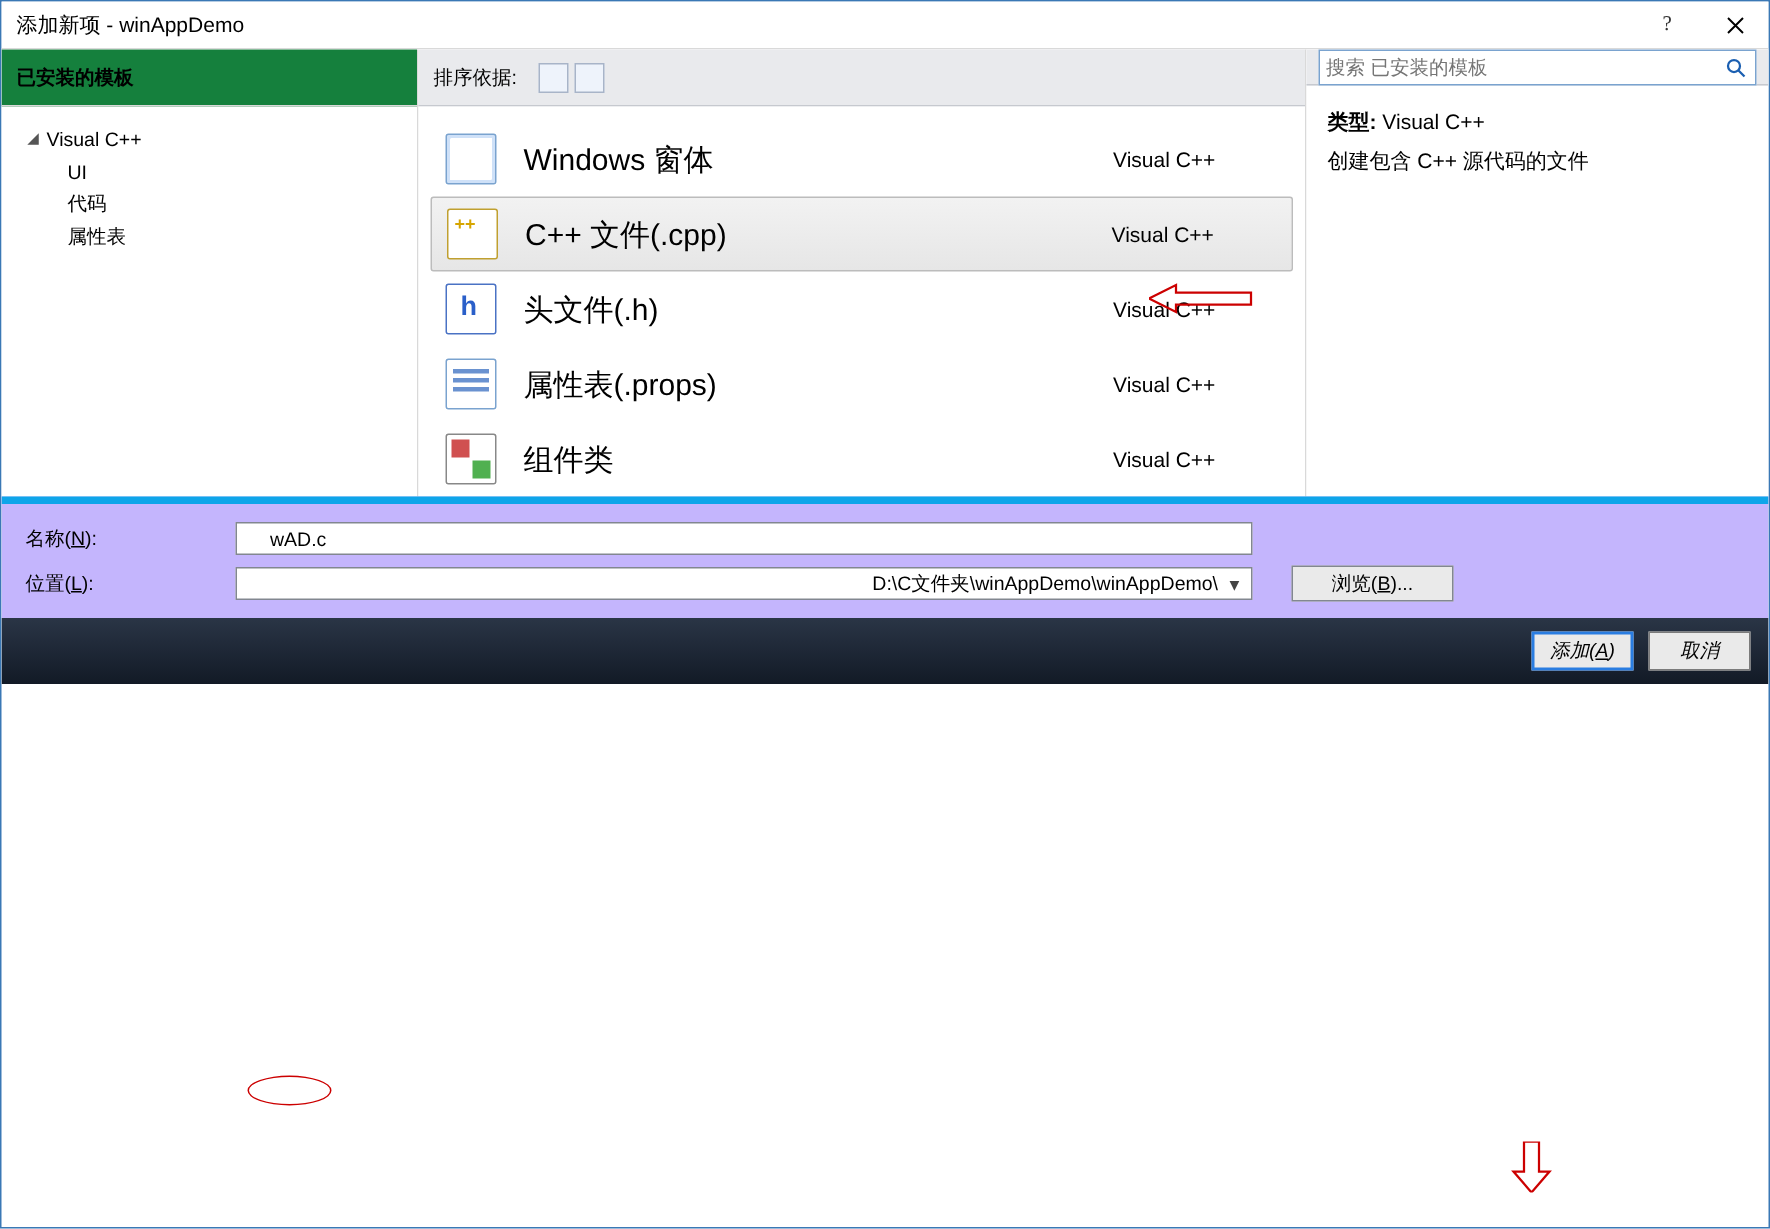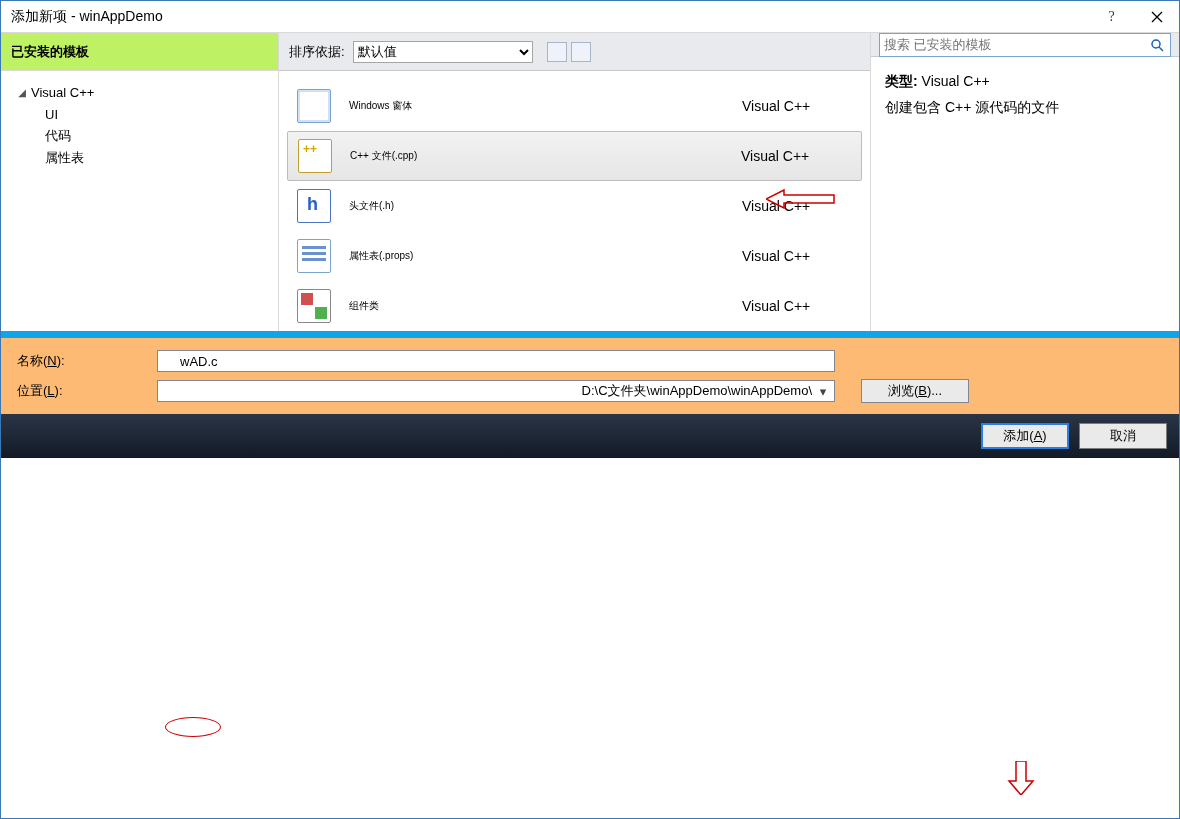--- a/index.html
+++ b/index.html
@@ -53,21 +53,21 @@
   display: flex;
   flex-direction: column;
 }
 .sidebar-header {
   height: 38px;
   padding: 0 10px;
   display: flex;
   align-items: center;
   font-weight: bold;
   border-bottom: 1px solid #d9d9d9;
-  background: #bef264;
+  background: #15803d;
 }
 .tree {
   padding: 10px 4px;
 }
 .tree-row { display: flex; align-items: center; height: 22px; padding-left: 10px; }
 .tree-caret { width: 14px; display: inline-block; text-align: center; color: #555; font-size: 10px;}
 .tree-label { padding-left: 2px; }
 .tree-sub { padding-left: 40px; height:22px; display:flex; align-items:center;}
 
 .center {
@@ -116,21 +116,21 @@
   background: linear-gradient(#f2f2f2,#e6e6e6);
   border: 1px solid #bcbcbc;
   border-radius: 2px;
 }
 .tpl-icon {
   width: 34px; height: 34px;
   margin-right: 18px;
   border-radius: 2px;
   position: relative;
 }
-.tpl-name { flex: 1; color: #000; font-size: 10px; }
+.tpl-name { flex: 1; color: #000; font-size: 20px; }
 .tpl-cat { width: 110px; color: #000; font-size: 14px; text-align:left;}
 
 .rightpane {
   width: 308px;
   background: #fff;
   display: flex;
   flex-direction: column;
 }
 .searchbar {
   height: 24px;
@@ -150,22 +150,22 @@
 .searchbox input {
   flex:1; border:none; outline:none; font-size:13px; color:#666;
 }
 .searchbox .mag { width:18px; color:#1b5fb1; display:flex; align-items:center; justify-content:center;}
 .desc-area { padding: 16px 14px; font-size: 14px; }
 .desc-area .type-row { margin-bottom: 8px; }
 .desc-area .type-row .k { font-weight: bold; }
 
 
 .form-area {
-  background: #fdba74;
-  border-top: 7px solid #0ea5e9;
+  background: #c4b5fd;
+  border-top: 5px solid #0ea5e9;
   padding: 8px 10px 8px 10px;
 }
 .form-row {
   display: flex;
   align-items: center;
   height: 30px;
   gap: 6px;
 }
 .form-row .flabel { width: 140px; color:#000; padding-left:6px;}
 .form-row .flabel .ul { text-decoration: underline; }
@@ -196,24 +196,25 @@
 .buttonbar {
   height: 44px;
   background: linear-gradient(#2a3546,#121a26);
   display: flex;
   align-items: center;
   justify-content: flex-end;
   padding: 0 12px;
   gap: 10px;
 }
 .buttonbar button {
-  width: 88px; height: 26px;
+  width: 68px; height: 26px;
   background: #eaeaea;
   border: 1px solid #7b7b7b;
   font-size: 13px;
+  font-style: italic;
 }
 .buttonbar button.primary {
   border: 2px solid #2a7de1;
 }
 .buttonbar .ul { text-decoration: underline; }
 
 
 .anno { position: absolute; pointer-events: none; }
 .arrow1 { left: 765px; top: 187px; width: 70px; height: 22px; }
 .ellipse1 {
@@ -292,23 +293,20 @@
             </div>
         <div class="tree-sub">
               <span>属性表</span>
             </div>
       </div>
     </div>
 
     <div class="center">
       <div class="toolbar">
         <span class="lbl">排序依据:</span>
-        <select>
-          <option>默认值</option>
-        </select>
         <div class="view-icons">
           <div class="vicon"></div>
           <div class="vicon"></div>
         </div>
       </div>
       <div class="list-area">
         <div class="tpl-row">
           <div class="tpl-icon icon-doc"></div>
           <div class="tpl-name">Windows 窗体</div>
           <div class="tpl-cat">Visual C++</div>

